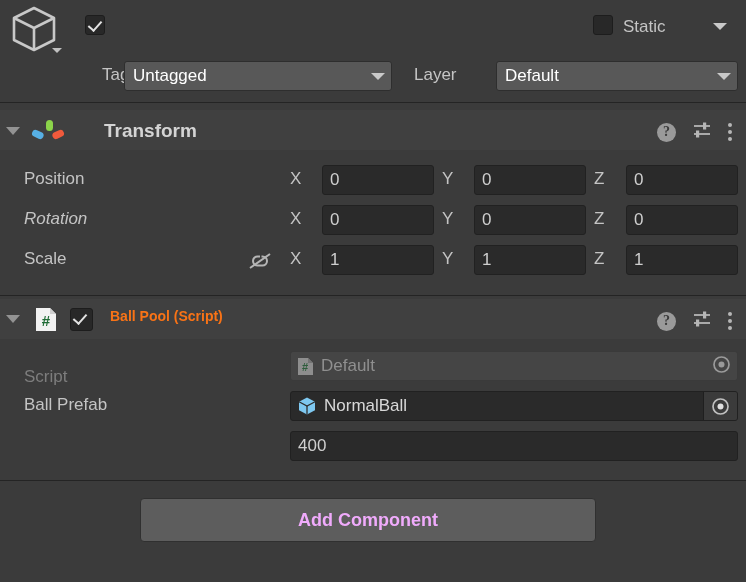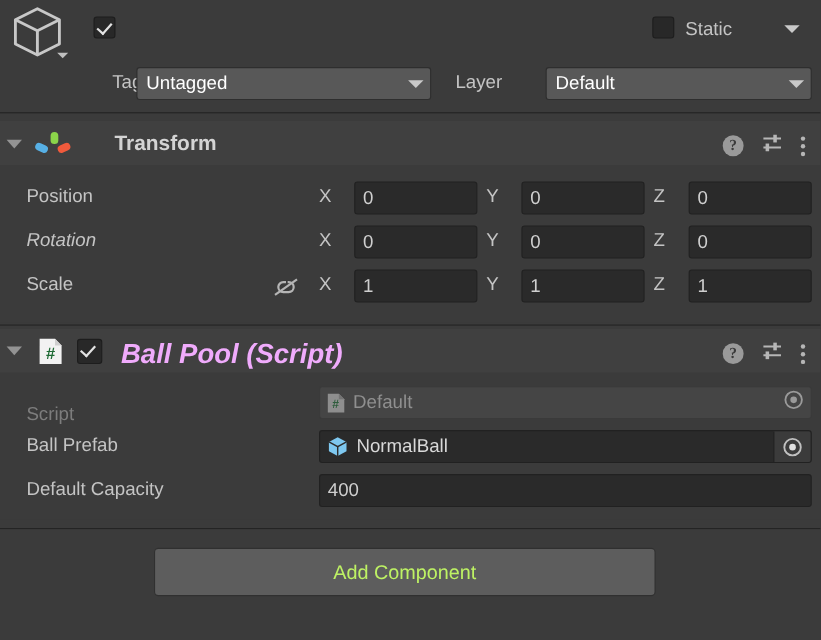--- a/index.html
+++ b/index.html
@@ -86,23 +86,23 @@
     font-family: "Liberation Serif", serif;
   }
   .kebab { display: flex; flex-direction: column; gap: 3px; align-items: center; }
   .kebab i { display: block; width: 4px; height: 4px; border-radius: 50%; background: #b6b6b6; }
 
   .addcomp {
     position: absolute;
     background: #5d5d5d;
     border: 1px solid #303030;
     border-radius: 4px;
-    color: #bef264;
+    color: #f0abfc;
     font-size: 18px;
-    display: flex; align-items: center; justify-content: center;
+    display: flex; align-items: center; justify-content: center; font-weight: bold;
   }
 </style>
 </head>
 <body>
 
 <div class="inspector">
 
   <div class="go-header">
 
     <div style="position:absolute;left:8px;top:4px;width:62px;height:52px;">
@@ -228,21 +228,21 @@
     <div style="position:absolute;left:34px;top:8px;width:24px;height:25px;">
       <svg width="24" height="25" viewBox="0 0 24 25">
         <path d="M2 1 H16 L22 7 V24 H2 Z" fill="#f2f2f2"></path>
         <path d="M16 1 L22 7 H16 Z" fill="#cfcfcf"></path>
         <text x="12" y="19" font-family="Liberation Sans, sans-serif" font-size="15" font-weight="bold" fill="#1f6b35" text-anchor="middle">#</text>
       </svg>
     </div>
 
     <div class="cbox checked" style="position:absolute;left:70px;top:9px;width:23px;height:23px;"></div>
 
-    <div style="position:absolute;left:110px;top:9px;font-size:25px;color:#f0abfc;font-weight:bold;font-style:italic;">Ball Pool (Script)</div>
+    <div style="position:absolute;left:110px;top:9px;font-size:14px;color:#f97316;font-weight:bold;">Ball Pool (Script)</div>
 
     <div class="icon-btns" style="right:14px;top:11px;">
       <span class="help-icon">?</span>
       <span>
         <svg width="20" height="18" viewBox="0 0 20 18">
           <line x1="2" y1="5" x2="18" y2="5" stroke="#b6b6b6" stroke-width="1.8"></line>
           <line x1="2" y1="13" x2="18" y2="13" stroke="#b6b6b6" stroke-width="1.8"></line>
           <rect x="11" y="1.5" width="3.2" height="7" fill="#b6b6b6"></rect>
           <rect x="4" y="9.5" width="3.2" height="7" fill="#b6b6b6"></rect>
         </svg>
@@ -286,21 +286,20 @@
       </span>
       <span style="color:#d8d8d8;">NormalBall</span>
       <span style="margin-left:auto;width:34px;height:28px;background:#3b3b3b;display:flex;align-items:center;justify-content:center;border-left:1px solid #1f1f1f;">
         <svg width="19" height="19" viewBox="0 0 19 19">
           <circle cx="9.5" cy="9.5" r="7.5" fill="none" stroke="#c0c0c0" stroke-width="1.7"></circle>
           <circle cx="9.5" cy="9.5" r="3" fill="#e0e0e0"></circle>
         </svg>
       </span>
     </div>
 
-    <div style="position:absolute;left:24px;top:96px;" class="lbl">Default Capacity</div>
     <div class="field" style="position:absolute;left:290px;top:92px;width:448px;">
       <span>400</span>
     </div>
   </div>
 
   <div class="sep" style="top:480px;"></div>
 
   <div class="addcomp" style="left:140px;top:498px;width:456px;height:44px;">
     <span>Add Component</span>
   </div>

